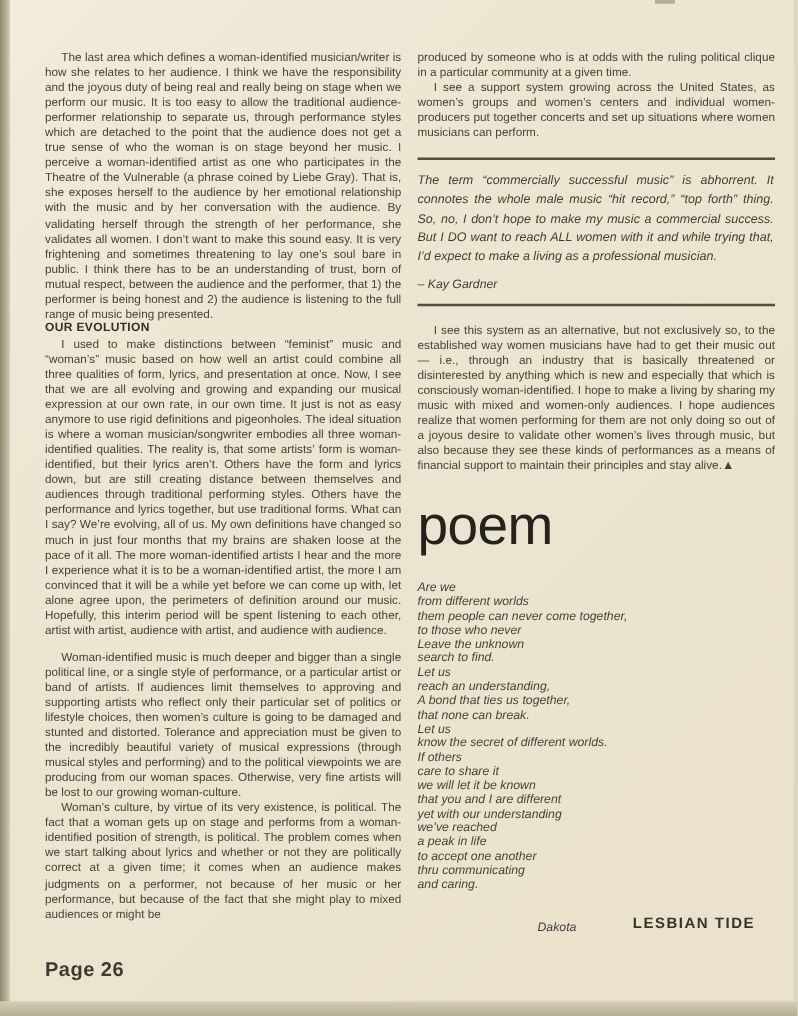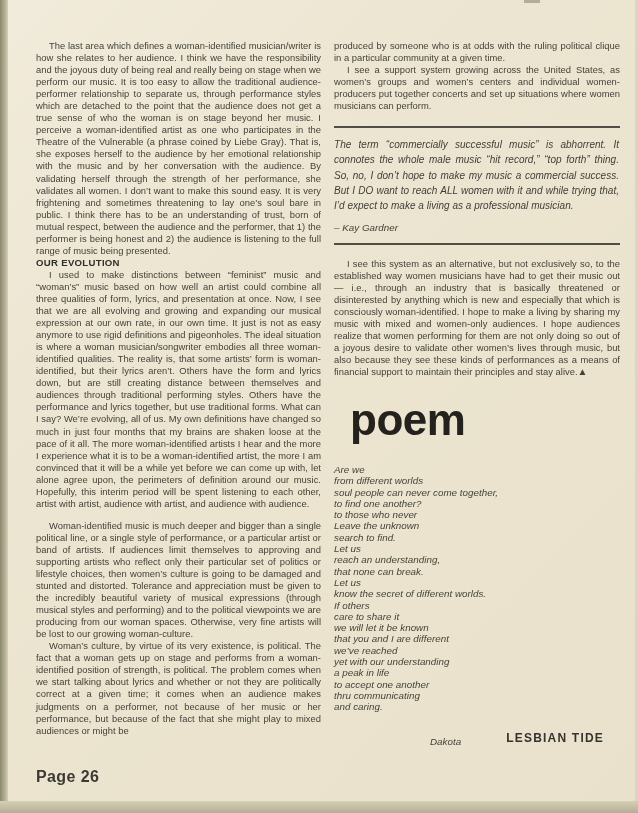--- a/index.html
+++ b/index.html
@@ -27,21 +27,21 @@
   .gap-top{margin-top:10px !important;}
   .section-heading{font-weight:bold;color:#2f2e28;margin:1px 0 0 10px;letter-spacing:.3px;font-size:9.6px;}
 
   .pullquote{margin-top:14px;border-top:2px solid #514e44;border-bottom:2px solid #514e44;
     padding:9px 1px 7px 0;font-style:italic;font-size:10px;line-height:15.2px;color:#403e36;}
   .pullquote-attribution{text-align:left;margin-top:7px;padding-right:6px;font-style:italic;font-size:9.8px;}
   .after-quote{margin-top:13px !important;}
   .end-marker{font-style:normal;font-size:10px;letter-spacing:0;}
 
   .poem-block{margin-top:22px;text-align:left;}
-  .poem-title{font-weight:bold;font-size:44px;line-height:40px;letter-spacing:-.5px;color:#23221c;margin:16px;}
+  .poem-title{font-weight:normal;font-size:44px;line-height:40px;letter-spacing:-.5px;color:#23221c;margin:0;}
   .poem-lines{margin-top:24px;font-style:italic;font-size:9.8px;line-height:11.3px;color:#45433a;}
   .poem-author{margin-top:12px;margin-left:96px;font-style:italic;font-size:9.8px;}
 
   .footer-page{position:absolute;left:36px;top:768px;font-weight:bold;font-size:16px;letter-spacing:.4px;color:#3c3a32;}
   .footer-title{position:absolute;right:34px;top:731px;font-weight:bold;font-size:12px;letter-spacing:1.2px;color:#35332c;}
 </style>
 </head>
 <body>
 
 <div class="scan">
@@ -67,36 +67,36 @@
       <div class="pullquote-attribution">– Kay Gardner</div>
     </div>
 
     <p class="indent after-quote"><span>I see this system as an alternative, but not exclusively so, to the established way women musicians have had to get their music out — i.e., through an industry that is basically threatened or disinterested by anything which is new and especially that which is consciously woman-identified. I hope to make a living by sharing my music with mixed and women-only audiences. I hope audiences realize that women performing for them are not only doing so out of a joyous desire to validate other women’s lives through music, but also because they see these kinds of performances as a means of financial support to maintain their principles and stay alive.</span><span class="end-marker">▲</span></p>
 
     <div class="poem-block">
       <div class="poem-title">poem</div>
       <div class="poem-lines">
           <div>Are we</div>
           <div>from different worlds</div>
-          <div>soul people can never come together,</div>
-          <div>to find one another?</div>
+          <div>them people can never come together,</div>
           <div>to those who never</div>
           <div>Leave the unknown</div>
           <div>search to find.</div>
           <div>Let us</div>
           <div>reach an understanding,</div>
+          <div>A bond that ties us together,</div>
           <div>that none can break.</div>
           <div>Let us</div>
           <div>know the secret of different worlds.</div>
           <div>If others</div>
           <div>care to share it</div>
           <div>we will let it be known</div>
           <div>that you and I are different</div>
+          <div>yet with our understanding</div>
           <div>we’ve reached</div>
-          <div>yet with our understanding</div>
           <div>a peak in life</div>
           <div>to accept one another</div>
           <div>thru communicating</div>
           <div>and caring.</div>
           <div>&nbsp;</div>
         </div>
       <div class="poem-author">Dakota</div>
     </div>
   </div>
 

